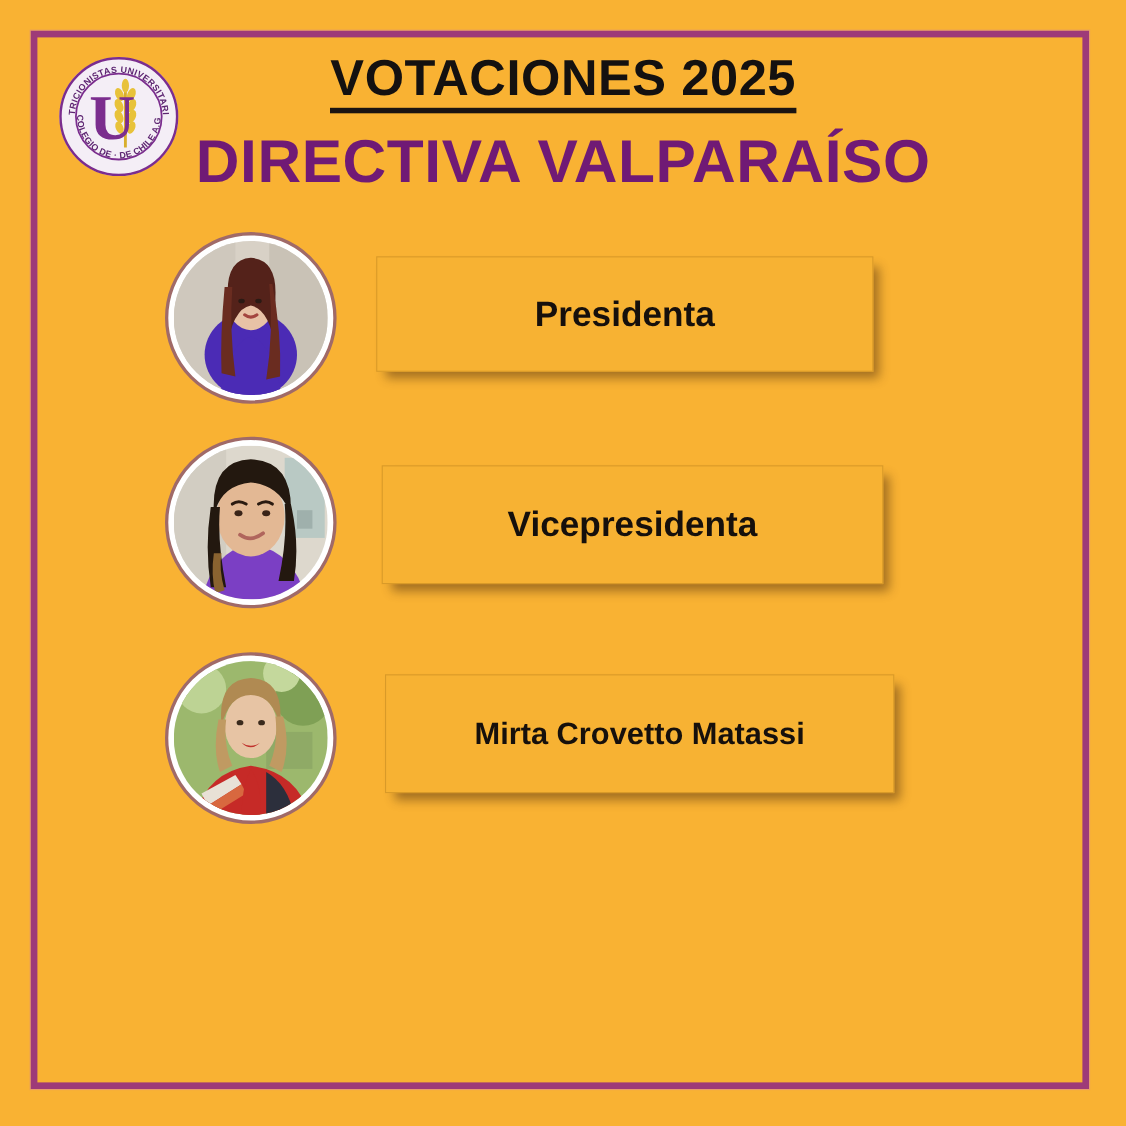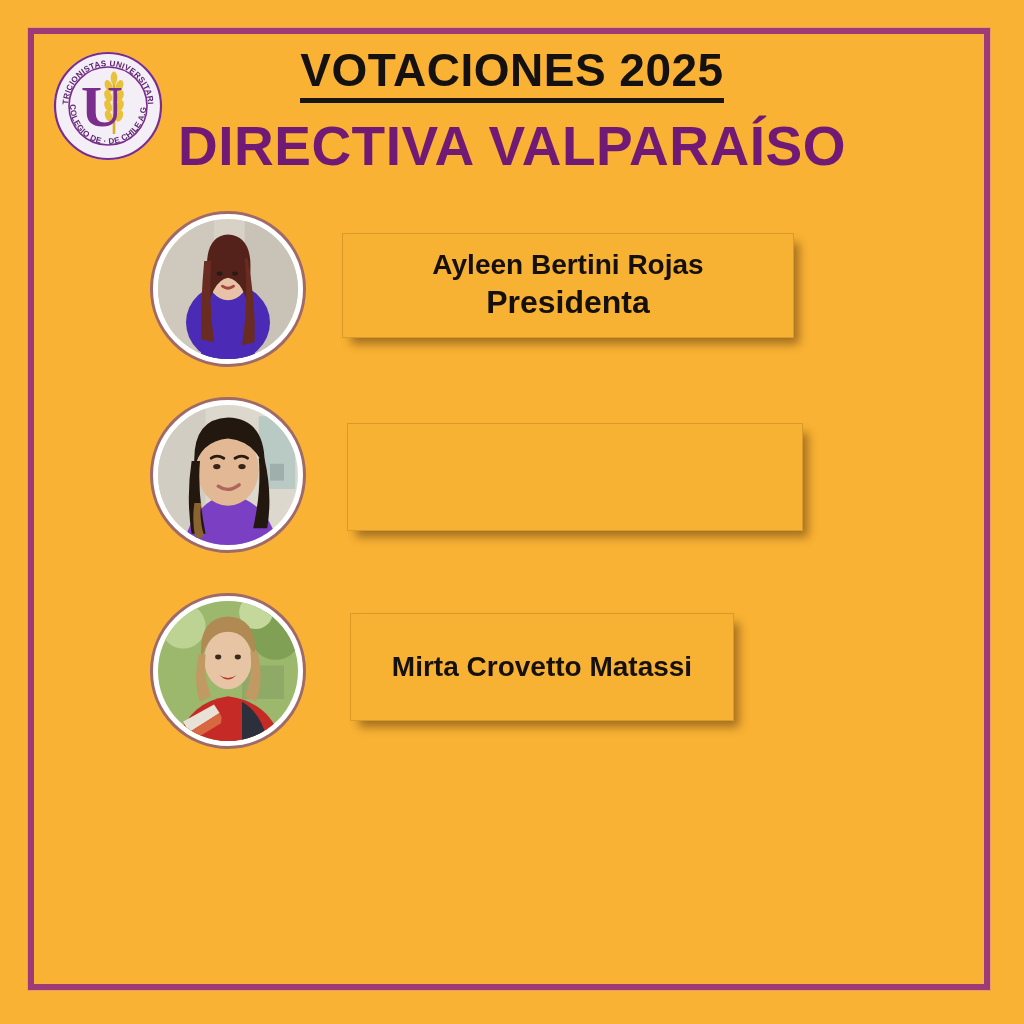--- a/index.html
+++ b/index.html
@@ -130,21 +130,21 @@
     line-height: 1.24;
     text-align: center;
     white-space: nowrap;
   }
   .name-card .person-name { font-size: 28px; }
   .name-card .person-role { font-size: 32px; }
 
   
   .member-row:nth-child(1) .name-card { left: 342px; width: 452px; height: 105px; }
   .member-row:nth-child(2) .name-card { left: 347px; width: 456px; height: 108px; }
-  .member-row:nth-child(3) .name-card { left: 350px; width: 384px; height: 108px; }
+  .member-row:nth-child(3) .name-card { left: 350px; width: 463px; height: 108px; }
   .member-row:nth-child(2) .avatar { top: 2px; }
   .member-row:nth-child(3) .avatar { top: 8px; }
 </style>
 </head>
 <body>
 
 <div id="poster">
 
   <div id="frame"></div>
 
@@ -201,21 +201,20 @@
             <path d="M35 36 Q34 12 50 11 Q67 12 66 36 L66 70 Q62 44 50 42 Q38 44 34 72 Z" fill="#54221a"></path>
             <path d="M33 30 Q30 62 31 86 L40 88 Q36 58 38 30 Z" fill="#6a2c20"></path>
             <path d="M64 28 Q70 60 69 88 L60 90 Q65 58 62 28 Z" fill="#6a2c20"></path>
             <ellipse cx="44" cy="39" rx="2.1" ry="1.5" fill="#2a1a14"></ellipse>
             <ellipse cx="55" cy="39" rx="2.1" ry="1.5" fill="#2a1a14"></ellipse>
             <path d="M46 48 Q50 51 54 48" stroke="#a4453f" stroke-width="2" fill="none" stroke-linecap="round"></path>
           </svg>
         </div>
       </div>
       <div class="name-card">
-        <div class="person-name">Ayleen Bertini Rojas</div>
         <div class="person-role">Presidenta</div>
       </div>
     </div>
 
     <div class="member-row">
       <div class="avatar">
         <div class="avatar-photo">
           <svg viewBox="0 0 100 100" preserveAspectRatio="xMidYMid slice" aria-hidden="true">
             <rect width="100" height="100" fill="#ddd8cd"></rect>
             <rect x="0" y="0" width="34" height="100" fill="#d2cdc2"></rect>
@@ -229,20 +228,21 @@
             <path d="M26 70 Q24 84 27 96 L33 94 Q29 80 31 70 Z" fill="#8a6330"></path>
             <path d="M38 38 Q42 35 47 38" stroke="#2a1a10" stroke-width="2" fill="none" stroke-linecap="round"></path>
             <path d="M55 38 Q60 35 64 38" stroke="#2a1a10" stroke-width="2" fill="none" stroke-linecap="round"></path>
             <ellipse cx="42" cy="44" rx="2.6" ry="1.9" fill="#3a2418"></ellipse>
             <ellipse cx="60" cy="44" rx="2.6" ry="1.9" fill="#3a2418"></ellipse>
             <path d="M43 58 Q50 63 58 57" stroke="#b0655c" stroke-width="2.4" fill="none" stroke-linecap="round"></path>
           </svg>
         </div>
       </div>
       <div class="name-card">
+        <div class="person-role">Vicepresidenta</div>
       </div>
     </div>
 
     <div class="member-row">
       <div class="avatar">
         <div class="avatar-photo">
           <svg viewBox="0 0 100 100" preserveAspectRatio="xMidYMid slice" aria-hidden="true">
             <rect width="100" height="100" fill="#9cb86d"></rect>
             <circle cx="18" cy="18" r="16" fill="#bdd394"></circle>
             <circle cx="84" cy="24" r="18" fill="#7fa055"></circle>

